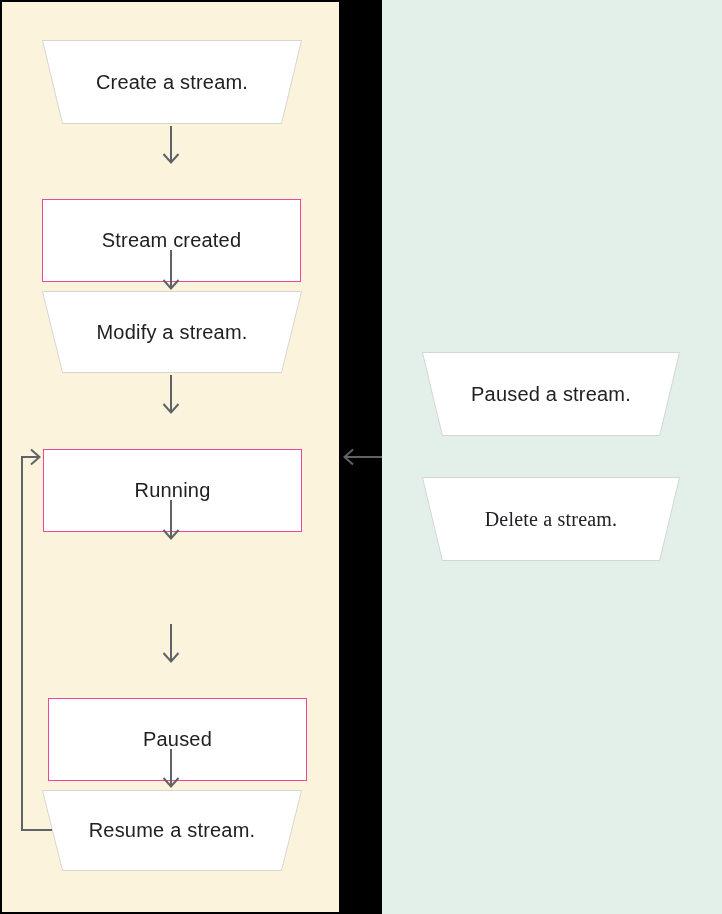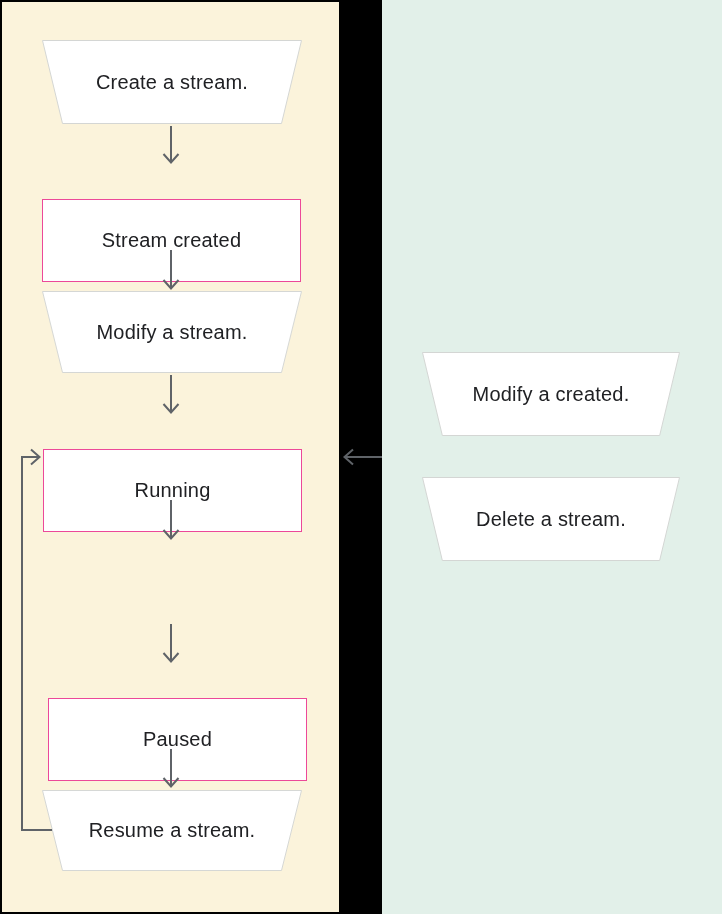--- a/index.html
+++ b/index.html
@@ -92,24 +92,24 @@
     <svg class="shape" viewBox="0 0 260 84" preserveAspectRatio="none">
       <polygon points="0.5,0.5 259.5,0.5 239.5,83.5 20.5,83.5"></polygon>
     </svg>
     <span class="label">Resume a stream.</span>
   </div>
 
   <div class="node trapezoid" style="left:422px; top:352px; width:258px; height:84px;">
     <svg class="shape" viewBox="0 0 260 84" preserveAspectRatio="none">
       <polygon points="0.5,0.5 259.5,0.5 239.5,83.5 20.5,83.5"></polygon>
     </svg>
-    <span class="label">Modify a created.</span>
+    <span class="label">Paused a stream.</span>
   </div>
 
-  <div class="node trapezoid" style="left:422px; top:477px; width:258px; height:84px;">
+  <div class="node trapezoid" style="left:422px; top:477px; width:258px; height:84px;font-family:Liberation Serif, serif;">
     <svg class="shape" viewBox="0 0 260 84" preserveAspectRatio="none">
       <polygon points="0.5,0.5 259.5,0.5 239.5,83.5 20.5,83.5"></polygon>
     </svg>
     <span class="label">Delete a stream.</span>
   </div>
 
   <svg class="edges-overlay" viewBox="0 0 722 914">
     <path d="M171,126 L171,162 M163.5,154 L171,162.5 L178.5,154"></path>
     <path d="M171,250 L171,288 M163.5,280 L171,288.5 L178.5,280"></path>
     <path d="M171,375 L171,412 M163.5,404 L171,412.5 L178.5,404"></path>

